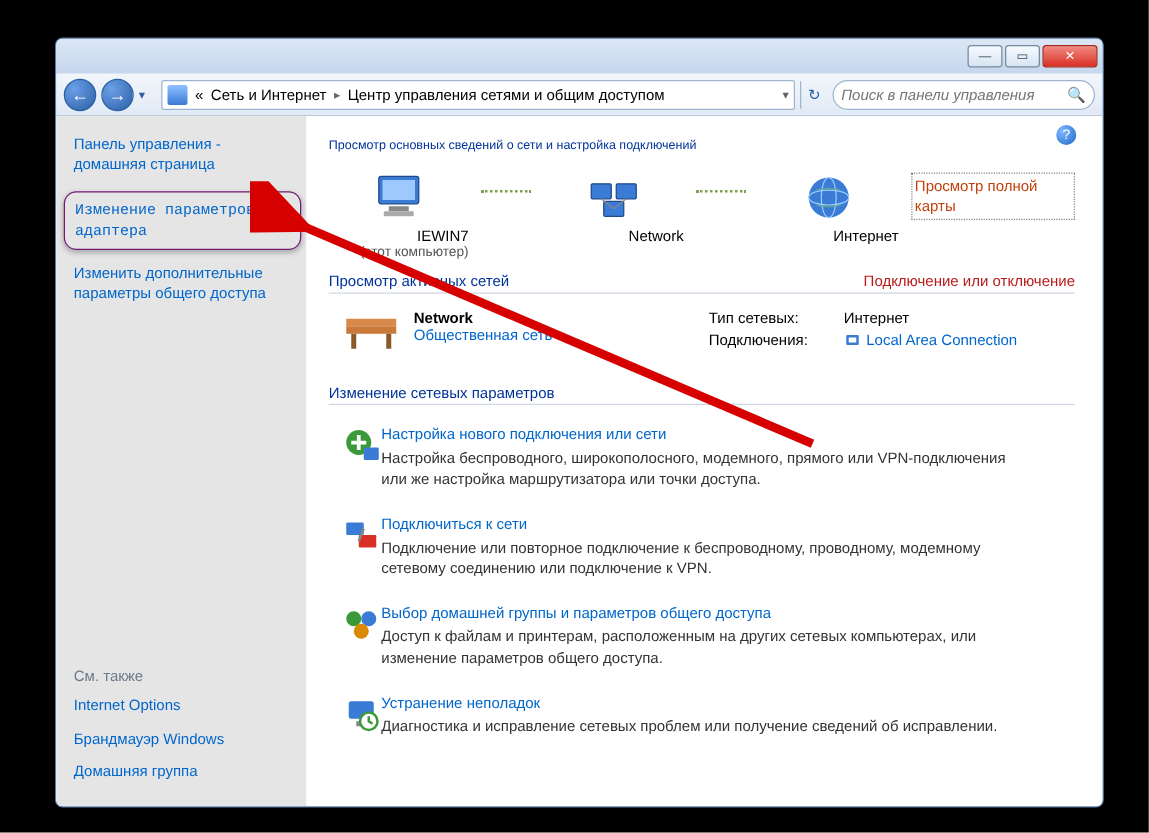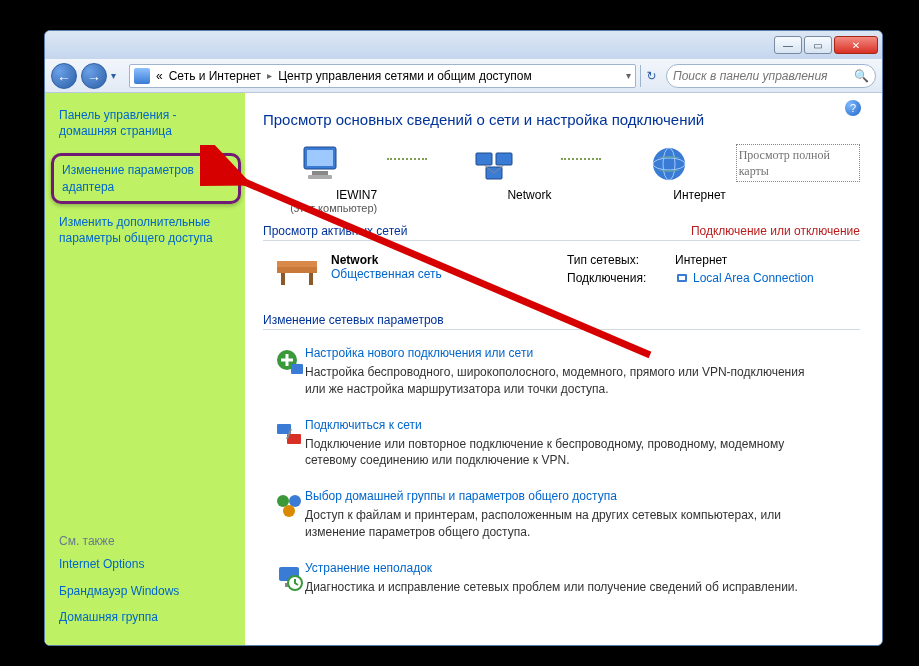--- a/index.html
+++ b/index.html
@@ -91,73 +91,74 @@
 .search-icon{ color:#2c5fa5; font-size:12px; }
 
 
 .body {
   flex:1;
   display:flex;
   background:#fff;
 }
 .sidebar{
   width: 200px;
-  background:#bef264;
+  background:#e5e5e5;
   border-right: none;
   padding: 14px 10px 10px 14px;
   display:flex; flex-direction:column;
 }
 .side-link{ color:#0066cc; margin-bottom:10px; line-height:1.35; cursor:pointer; }
 .highlight-box{
-  border: 3px solid #701a75;
+  border: 1px solid #701a75;
   border-radius: 10px;
   padding: 6px 8px;
   margin: 4px -6px 10px -8px;
   box-shadow: 0 2px 4px rgba(0,0,0,.25);
+  font-family: Liberation Mono, monospace;
 }
 .sidebar-spacer{ flex:1; }
 .see-also-hdr{ color:#6a7a8a; margin-bottom:8px; }
 
 .help-icon{
   position:absolute; right:58px; top:100px;
   width:16px;height:16px; border-radius:50%;
   background: radial-gradient(circle at 30% 30%, #7fb8ff, #1e66c7);
   color:#fff; font-size:11px; display:flex;align-items:center;justify-content:center;
 }
 
 .main{
   flex:1;
   padding: 18px 22px 10px 18px;
   overflow:auto;
   position:relative;
 }
 .main h1{
   color:#003399;
-  font-size: 15px;
+  font-size: 10px;
   font-weight: normal;
   margin-bottom: 16px;
 }
 
 .map-row{
   display:flex; align-items:flex-start; gap: 10px;
   margin-bottom: 10px;
 }
 .map-node{
   width: 120px; text-align:right; font-size:12px;
 }
 .map-node .icon{
   width:48px;height:40px; margin:0 auto 4px;
   display:flex;align-items:center;justify-content:center;
 }
 .map-line{
   flex:0 0 40px; height:20px; margin-top:14px;
   border-top: 2px dotted #7fa050;
 }
 .subtext{ color:#555; font-size:11px; }
-.full-map{ margin-left:auto; color:#737373; padding:2px 2px; border:1px dotted #888; align-self:flex-start;font-family:Liberation Serif, serif; }
+.full-map{ margin-left:auto; color:#c2410c; padding:2px 2px; border:1px dotted #888; align-self:flex-start; }
 
 .section-hdr{
   display:flex; align-items:center;
   border-bottom:1px solid #d0d8e2;
   margin: 10px 0 8px; padding-bottom:2px;
   color:#003399; font-size:12px;
 }
 .section-hdr .right{ margin-left:auto; color:#b91c1c; }
 
 .network-row{

